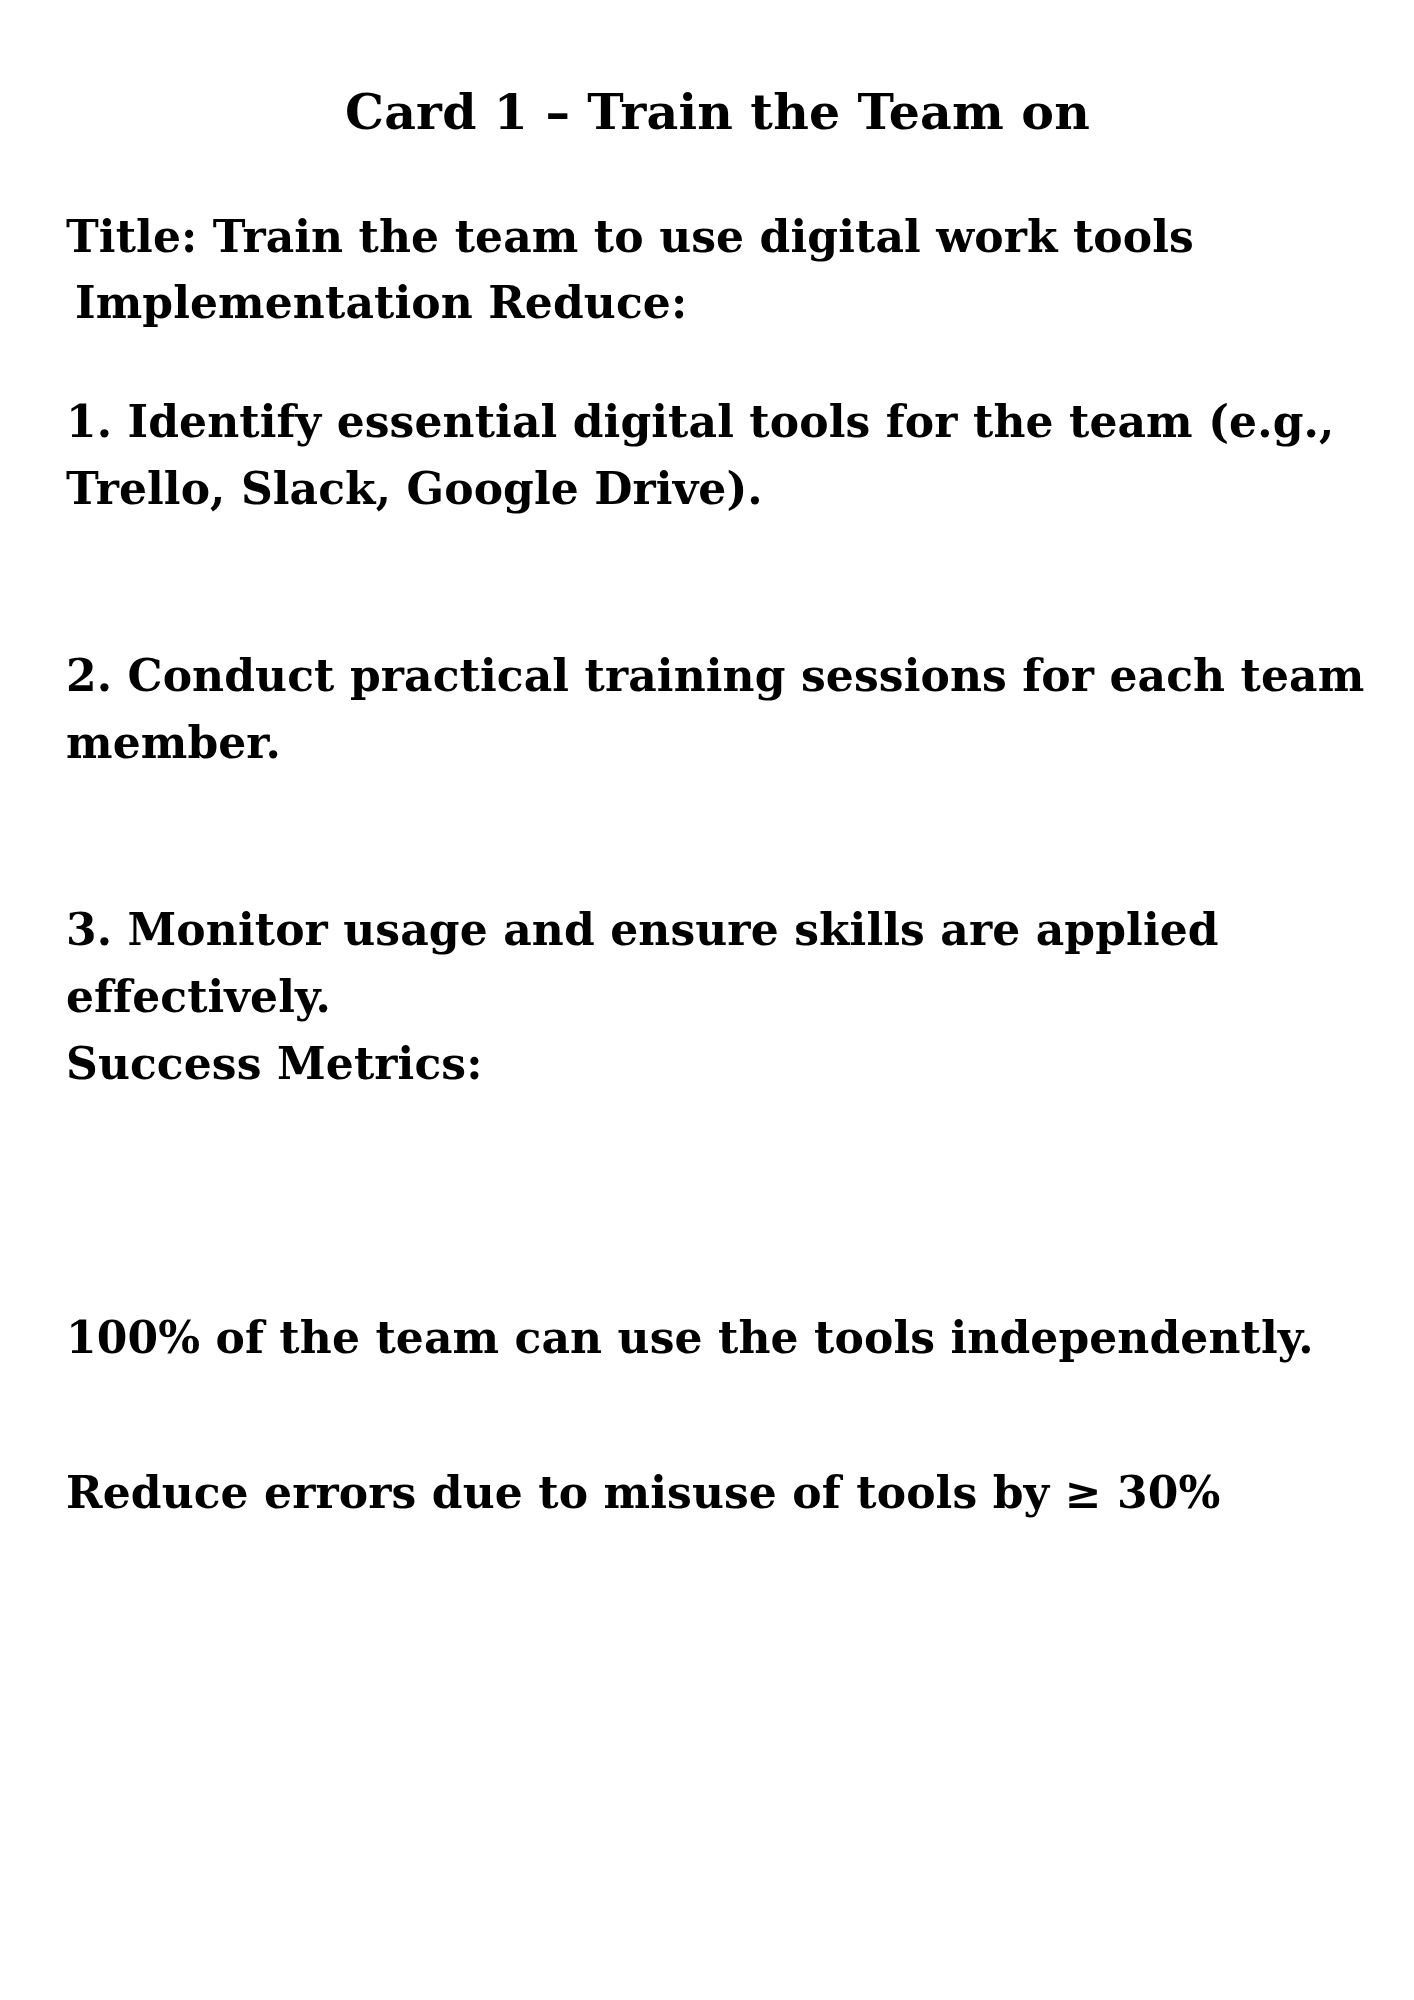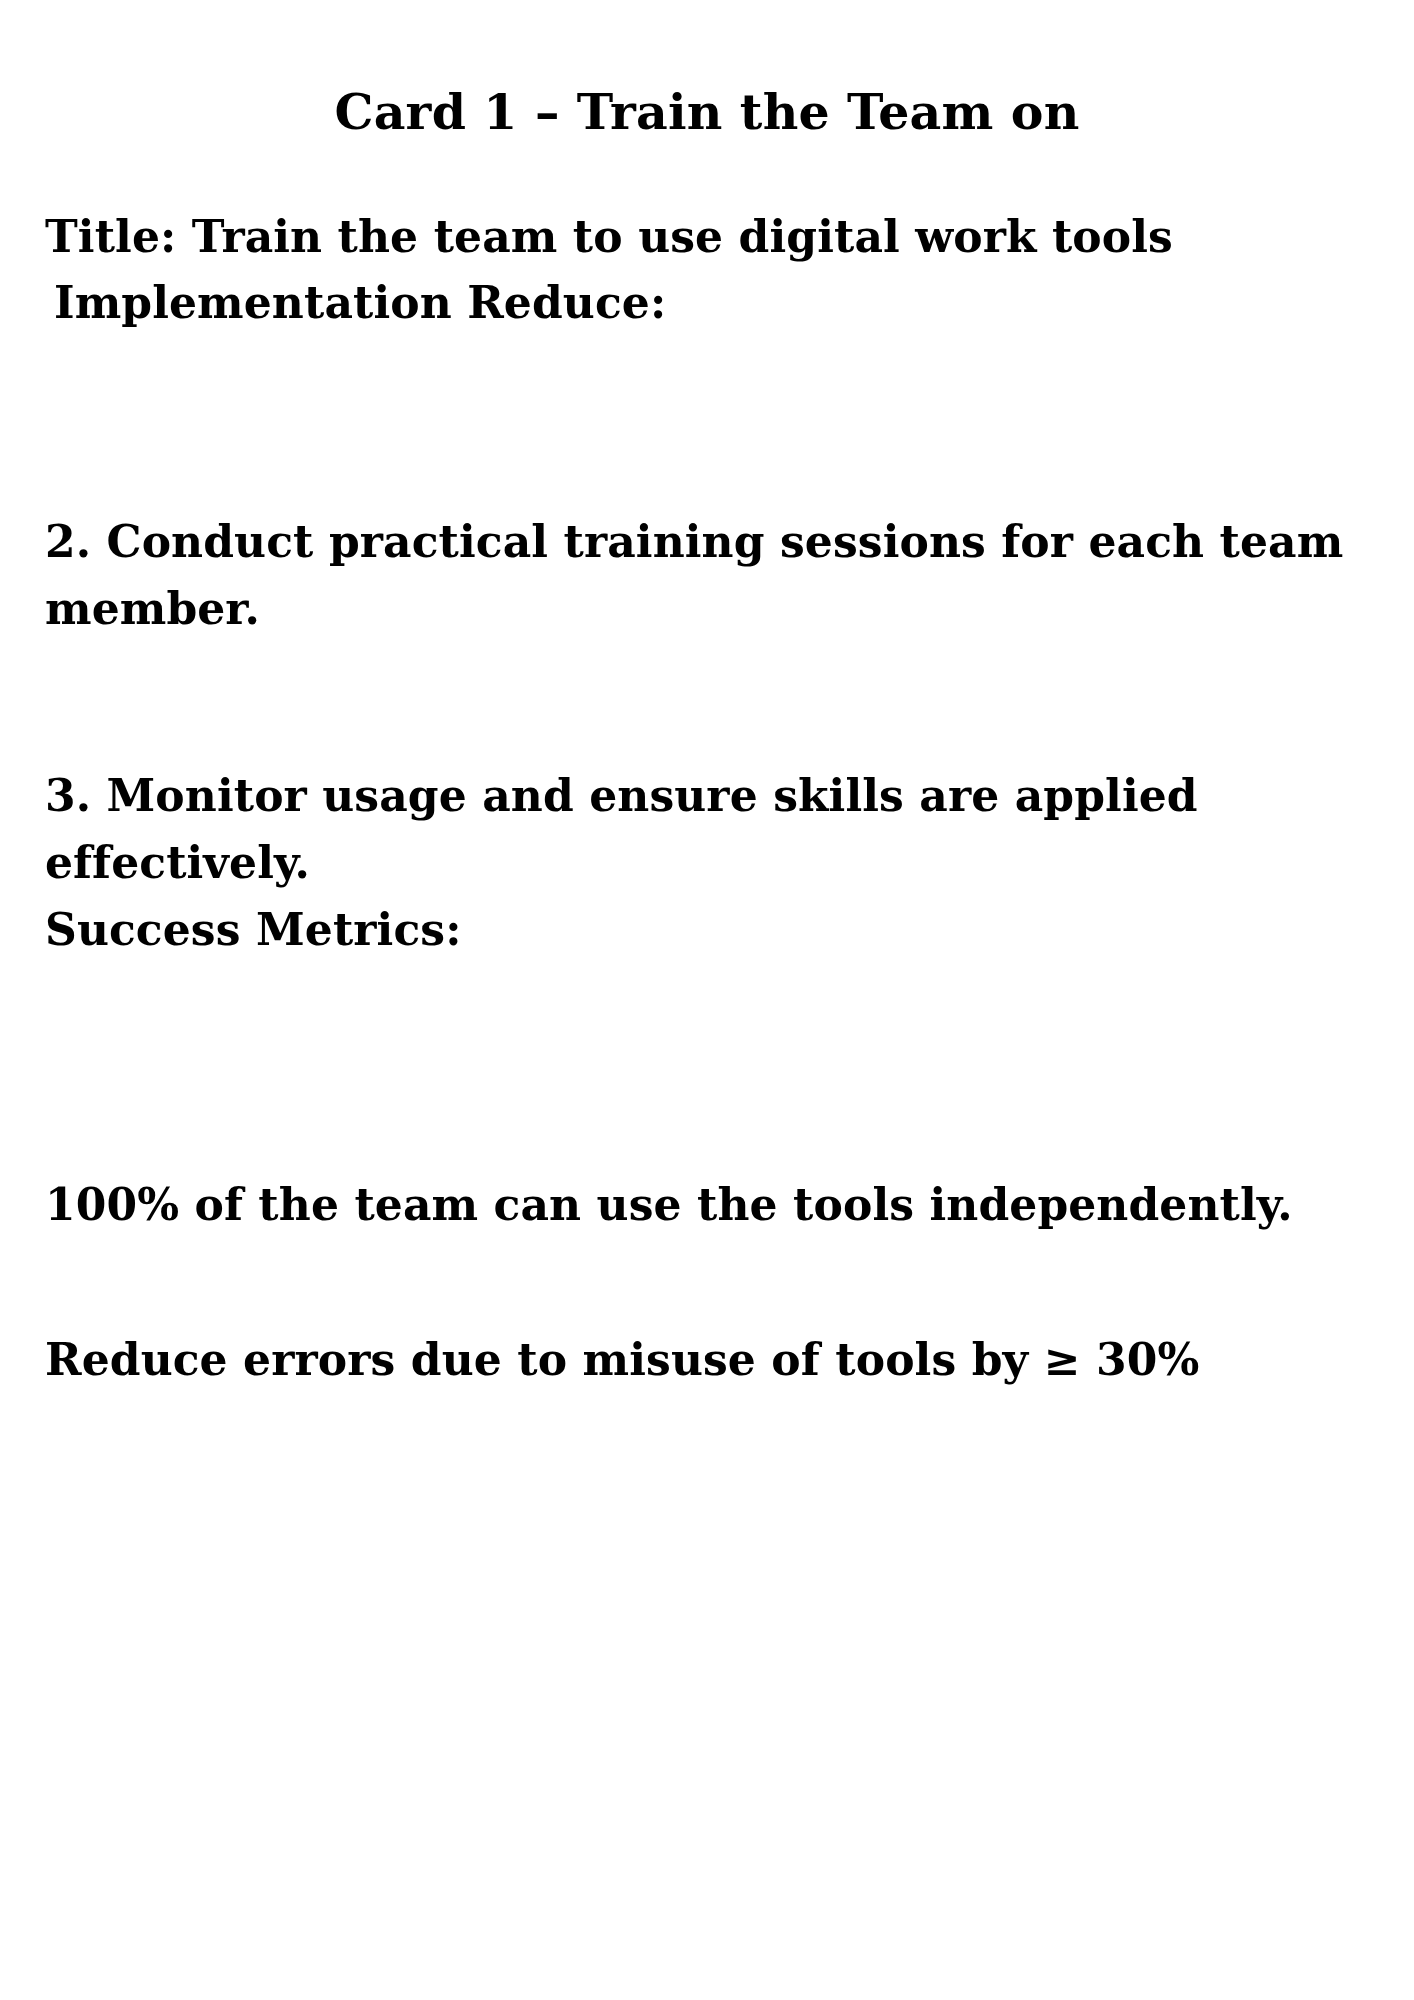--- a/index.html
+++ b/index.html
@@ -12,21 +12,21 @@
     height: 2000px;
     font-family: "DejaVu Serif", "Liberation Serif", serif;
     color: #000000;
     overflow: hidden;
   }
   .page {
     position: relative;
     width: 1414px;
     height: 2000px;
     box-sizing: border-box;
-    padding: 60px 45px 0 45px;
+    padding: 60px 45px 0 66px;
     background: #ffffff;
   }
   .doc-title {
     font-size: 49px;
     font-weight: bold;
     text-align: center;
     line-height: 1.42;
     letter-spacing: 0.2px;
     margin: 18px 0 0 0;
     padding: 0 110px;
@@ -56,20 +56,21 @@
     <span>Card 1 – Train the Team on</span><br>
   </h1>
 
   <div class="body-block">
 
     <p class="para">Title: Train the team to use digital work tools</p>
     <p class="para indent-1">Implementation Reduce:</p>
 
     <div class="gap-sm"></div>
 
+    <p class="para">1. Identify essential digital tools for the team (e.g., Trello, Slack, Google Drive).</p>
 
     <div class="gap-lg"></div>
 
     <p class="para">2. Conduct practical training sessions for each team member.</p>
 
     <div class="gap-lg"></div>
 
     <p class="para">3. Monitor usage and ensure skills are applied effectively.</p>
     <p class="para">Success Metrics:</p>
 

